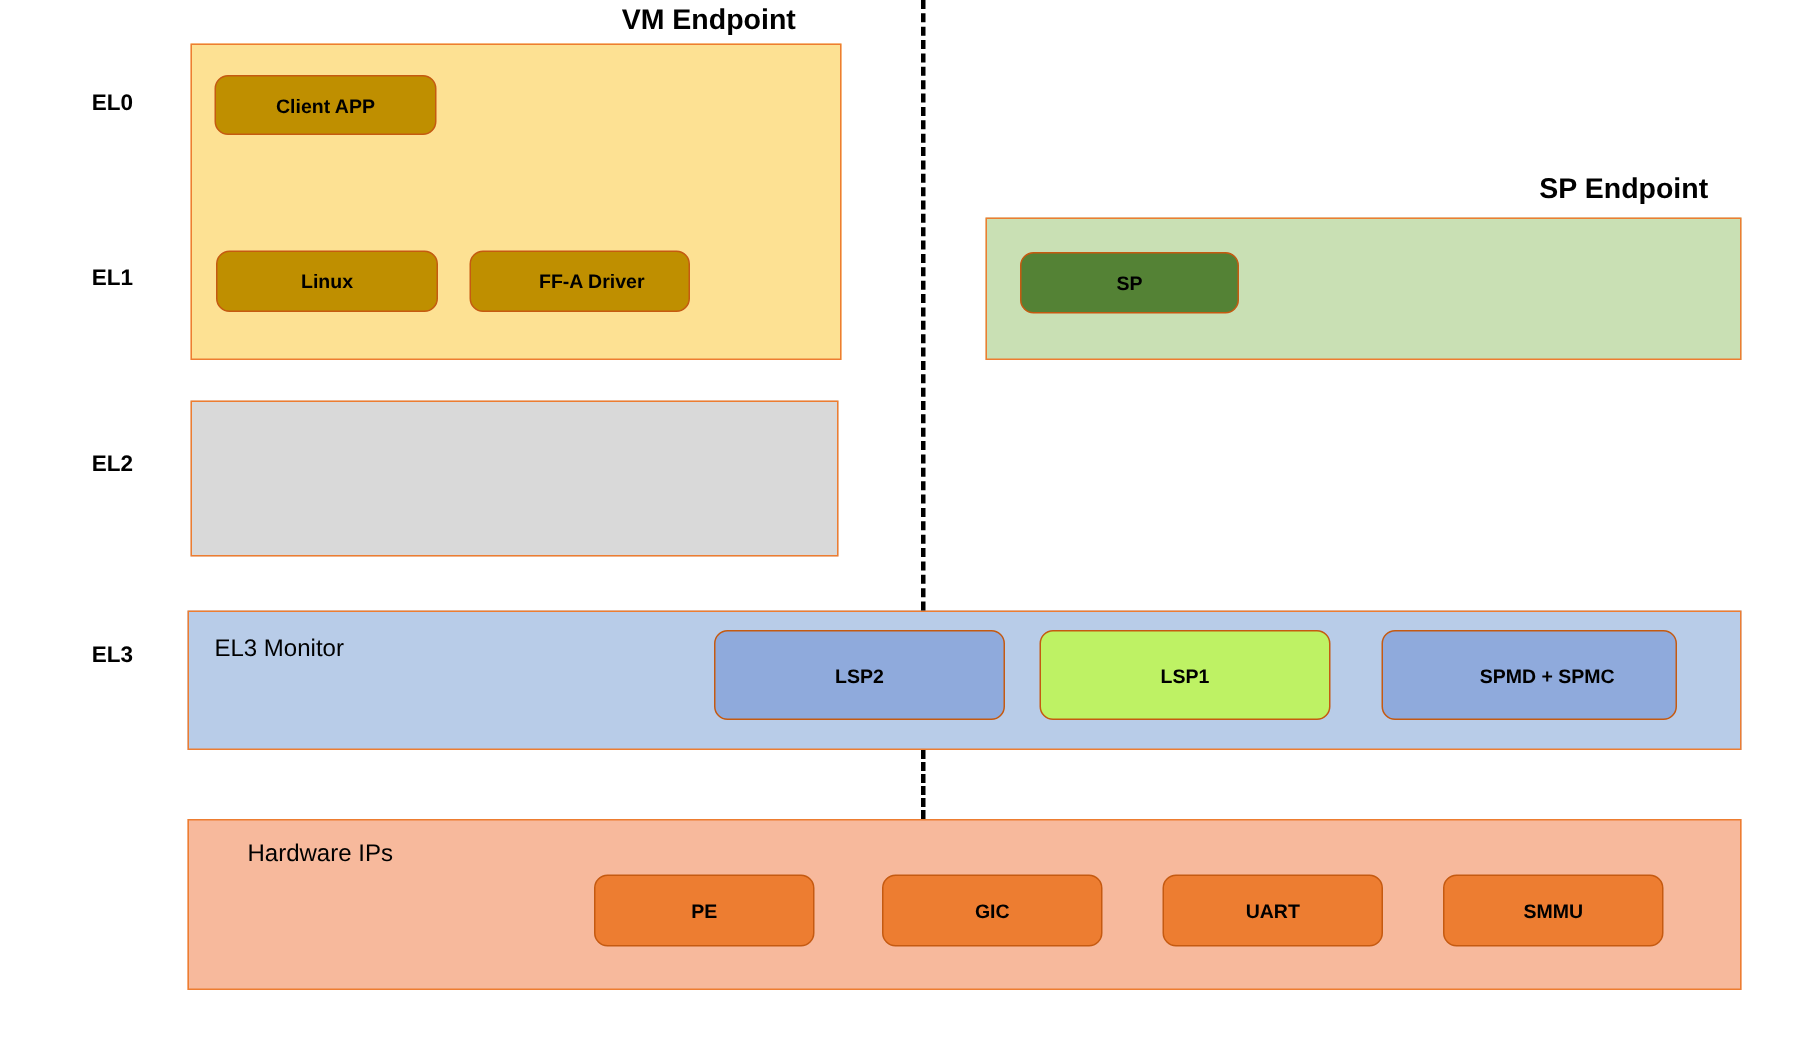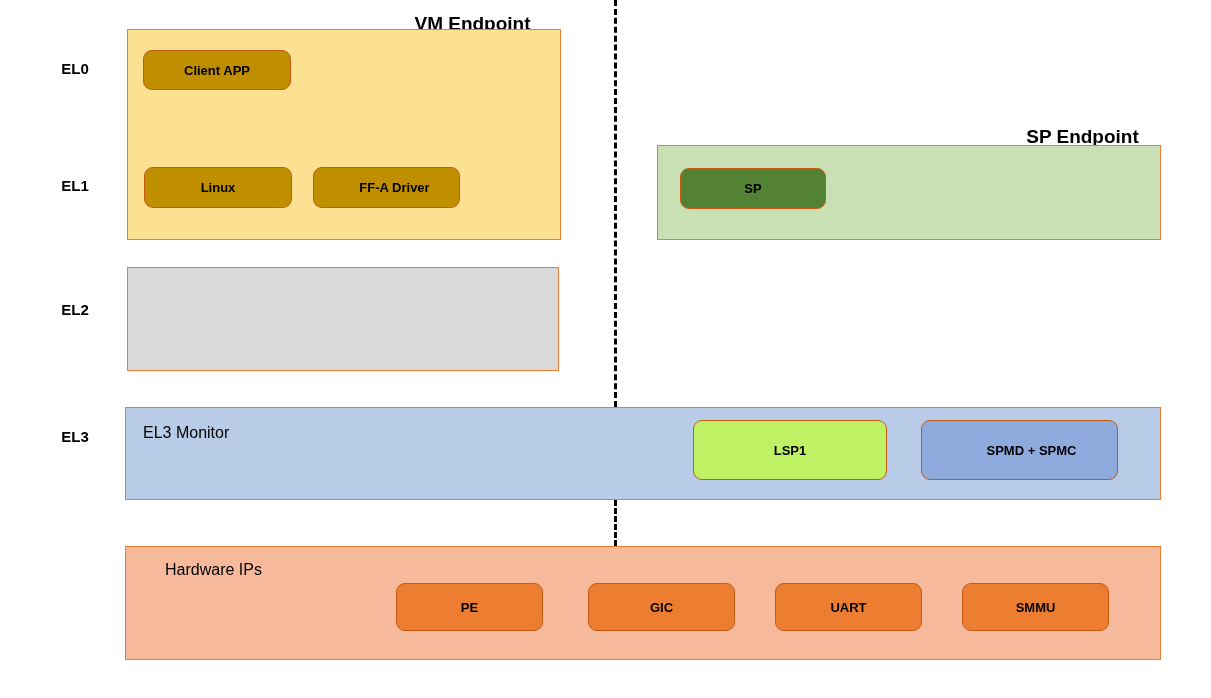--- a/index.html
+++ b/index.html
@@ -30,21 +30,20 @@
   }
 
   
   .endpoint-caption {
     font-weight: bold;
     font-size: 19px;
     color: #000000;
     text-align: center;
     white-space: nowrap;
     line-height: 1;
-    margin-top: 10px;
   }
 
   
   .layer-box {
     border: 1.5px solid #ED7D31;
   }
   .layer-title {
     position: absolute;
     font-weight: normal;
     font-size: 16px;
@@ -107,20 +106,23 @@
   <div class="abs chip" style="left:680px; top:168px; width:146px; height:41px; background:#548235;">
     <span>SP</span>
   </div>
 
   <div class="abs layer-box" style="left:127px; top:267px; width:432px; height:104px; background:#D9D9D9;">
   </div>
 
   <div class="abs layer-box" style="left:125px; top:407px; width:1036px; height:93px; background:#B8CCE8;">
   </div>
   <div class="abs layer-title" style="left:143px; top:425px;">EL3 Monitor</div>
+  <div class="abs chip" style="left:476px; top:420px; width:194px; height:60px; background:#8FAADC;">
+    <span>LSP2</span>
+  </div>
   <div class="abs chip" style="left:693px; top:420px; width:194px; height:60px; background:#bef264;">
     <span>LSP1</span>
   </div>
   <div class="abs chip" style="left:921px; top:420px; width:197px; height:60px; background:#8FAADC;padding-left:24px;">
     <span>SPMD + SPMC</span>
   </div>
 
   <div class="abs layer-box" style="left:125px; top:546px; width:1036px; height:114px; background:#F7B99C;">
   </div>
   <div class="abs layer-title" style="left:165px; top:562px;">Hardware IPs</div>

